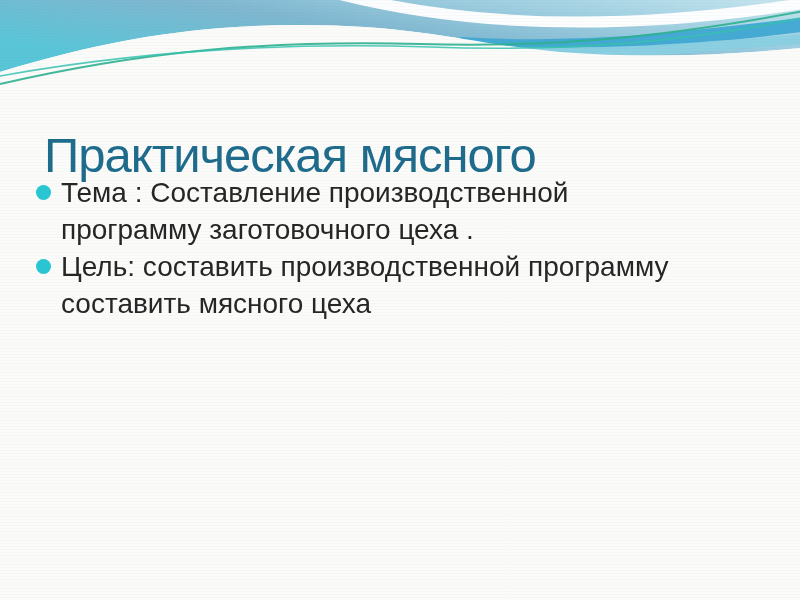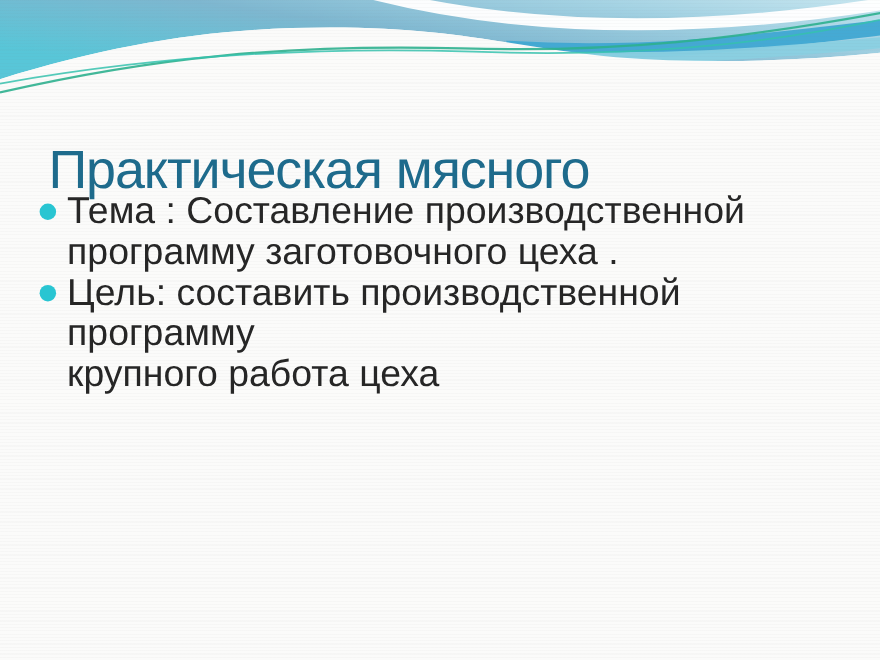--- a/index.html
+++ b/index.html
@@ -52,21 +52,21 @@
     align-items:flex-start;
   }
   .bullet-dot{
     flex:none;
     width:15px;height:15px;
     border-radius:50%;
     background:#29C5D2;
     margin:11px 10px 0 0;
   }
   .bullet-text{
-    font-size:34px;
+    font-size:28px;
     line-height:37px;
     color:#262626;
   }
   .bullet-line{display:block;}
 </style>
 </head>
 <body>
 
 <div class="slide">
 
@@ -103,18 +103,18 @@
       <div class="bullet-text">
         <span class="bullet-line">Тема : Составление производственной</span>
         <span class="bullet-line">программу заготовочного цеха .</span>
       </div>
     </div>
 
     <div class="bullet-item">
       <span class="bullet-dot"></span>
       <div class="bullet-text">
         <span class="bullet-line">Цель: составить производственной программу</span>
-        <span class="bullet-line">крупного работа цеха</span>
+        <span class="bullet-line">составить мясного цеха</span>
       </div>
     </div>
 
   </div>
 </div>
 
 </body></html>

